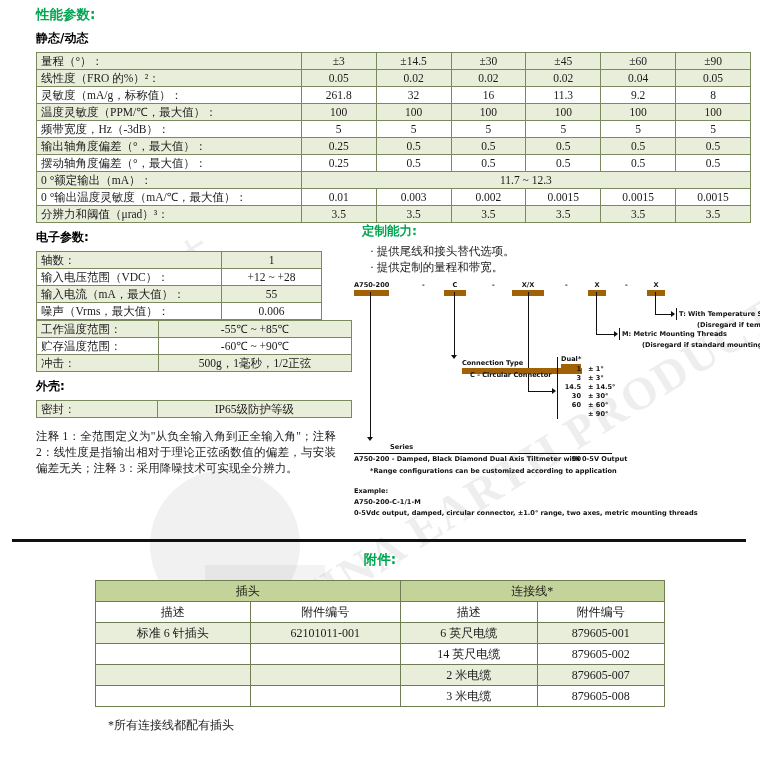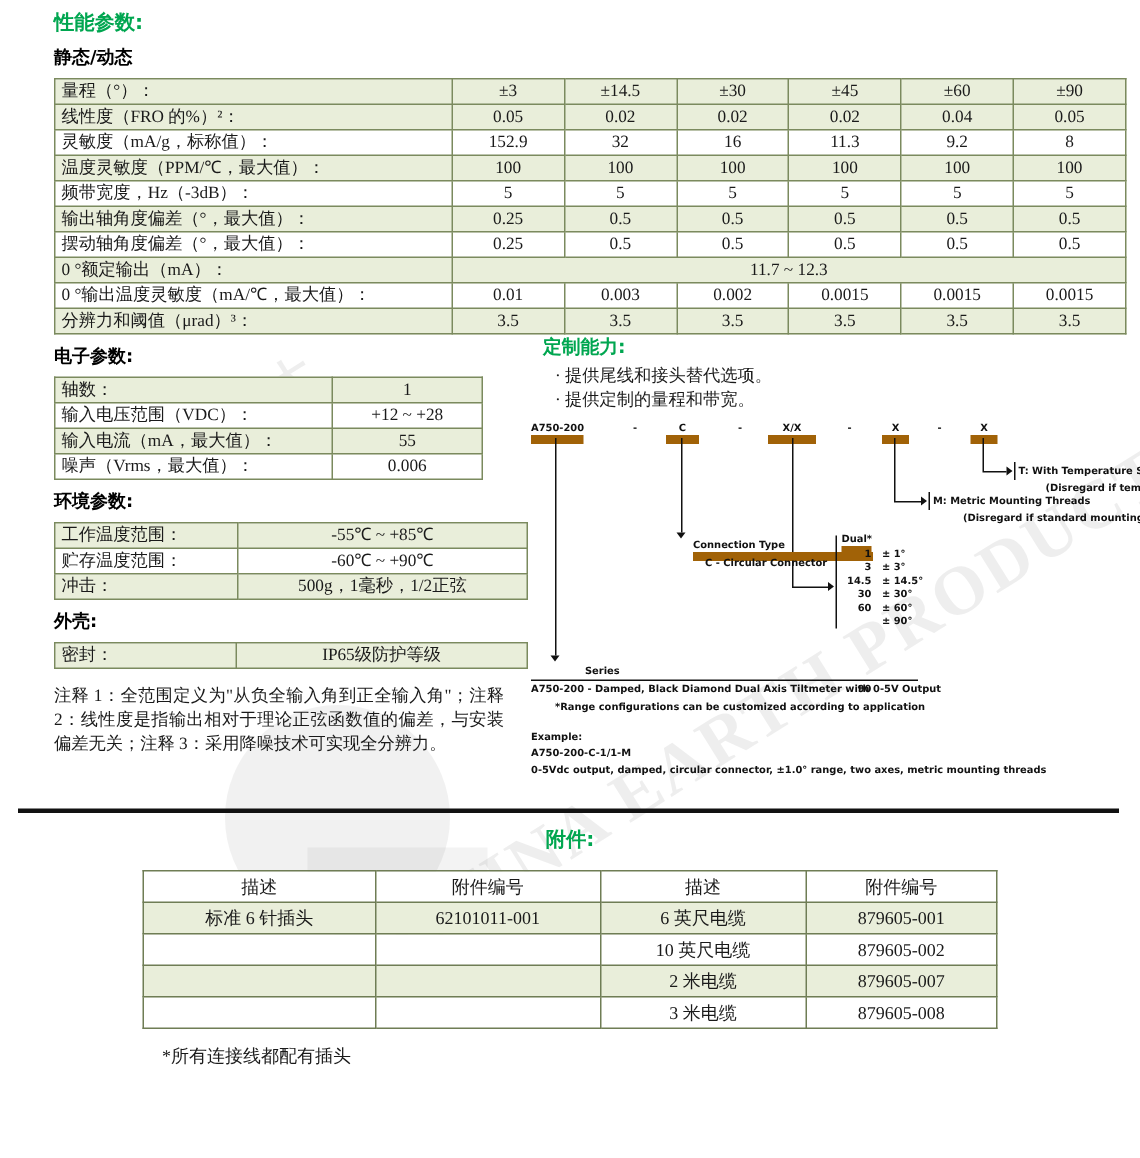--- a/index.html
+++ b/index.html
@@ -216,21 +216,21 @@
           <td class="lbl">线性度（FRO 的%）²：</td>
           <td class="val">0.05</td>
           <td class="val">0.02</td>
           <td class="val">0.02</td>
           <td class="val">0.02</td>
           <td class="val">0.04</td>
           <td class="val">0.05</td>
         </tr>
         <tr class="row-white">
           <td class="lbl">灵敏度（mA/g，标称值）：</td>
-          <td class="val">152.9</td>
+          <td class="val">261.8</td>
           <td class="val">32</td>
           <td class="val">16</td>
           <td class="val">11.3</td>
           <td class="val">9.2</td>
           <td class="val">8</td>
         </tr>
         <tr class="row-lite">
           <td class="lbl">温度灵敏度（PPM/℃，最大值）：</td>
           <td class="val">100</td>
           <td class="val">100</td>
@@ -310,21 +310,20 @@
               <td class="lbl">输入电流（mA，最大值）：</td>
               <td class="val">55</td>
             </tr>
             <tr class="row-white">
               <td class="lbl">噪声（Vrms，最大值）：</td>
               <td class="val">0.006</td>
             </tr>
           </tbody>
       </table>
 
-      <div class="h-black">环境参数:</div>
       <table class="dt" id="env-table">
         <tbody>
             <tr class="row-lite">
               <td class="lbl">工作温度范围：</td>
               <td class="val">-55℃ ~ +85℃</td>
             </tr>
             <tr class="row-white">
               <td class="lbl">贮存温度范围：</td>
               <td class="val">-60℃ ~ +90℃</td>
             </tr>
@@ -420,36 +419,40 @@
       </div>
     </div>
   </div>
 
   <div class="divider"></div>
 
   <div class="acc-head">附件:</div>
 
   <table id="acc-table">
     <tbody>
+        <tr class="acc-hdr">
+          <td colspan="2">插头</td>
+          <td colspan="2">连接线*</td>
+        </tr>
         <tr class="acc-sub">
           <td>描述</td>
           <td>附件编号</td>
           <td>描述</td>
           <td>附件编号</td>
         </tr>
         <tr class="acc-lite">
           <td>标准 6 针插头</td>
           <td>62101011-001</td>
           <td>6 英尺电缆</td>
           <td>879605-001</td>
         </tr>
         <tr class="acc-sub">
           <td></td>
           <td></td>
-          <td>10 英尺电缆</td>
+          <td>14 英尺电缆</td>
           <td>879605-002</td>
         </tr>
         <tr class="acc-lite">
           <td></td>
           <td></td>
           <td>2 米电缆</td>
           <td>879605-007</td>
         </tr>
         <tr class="acc-sub">
           <td></td>

